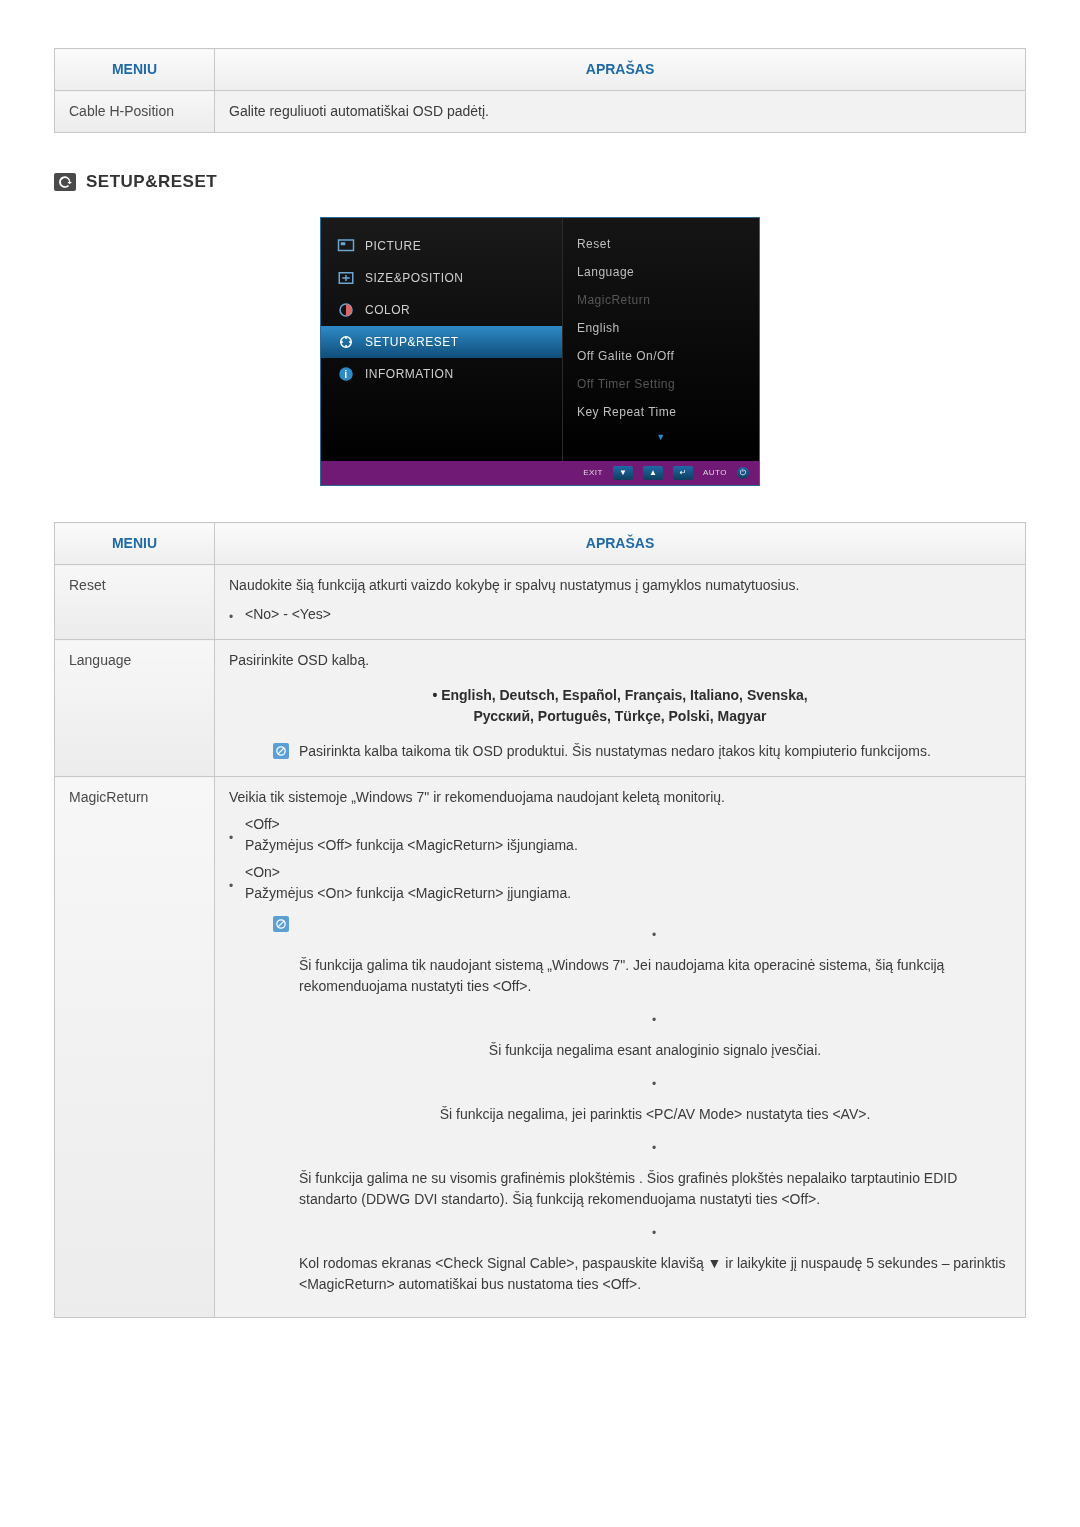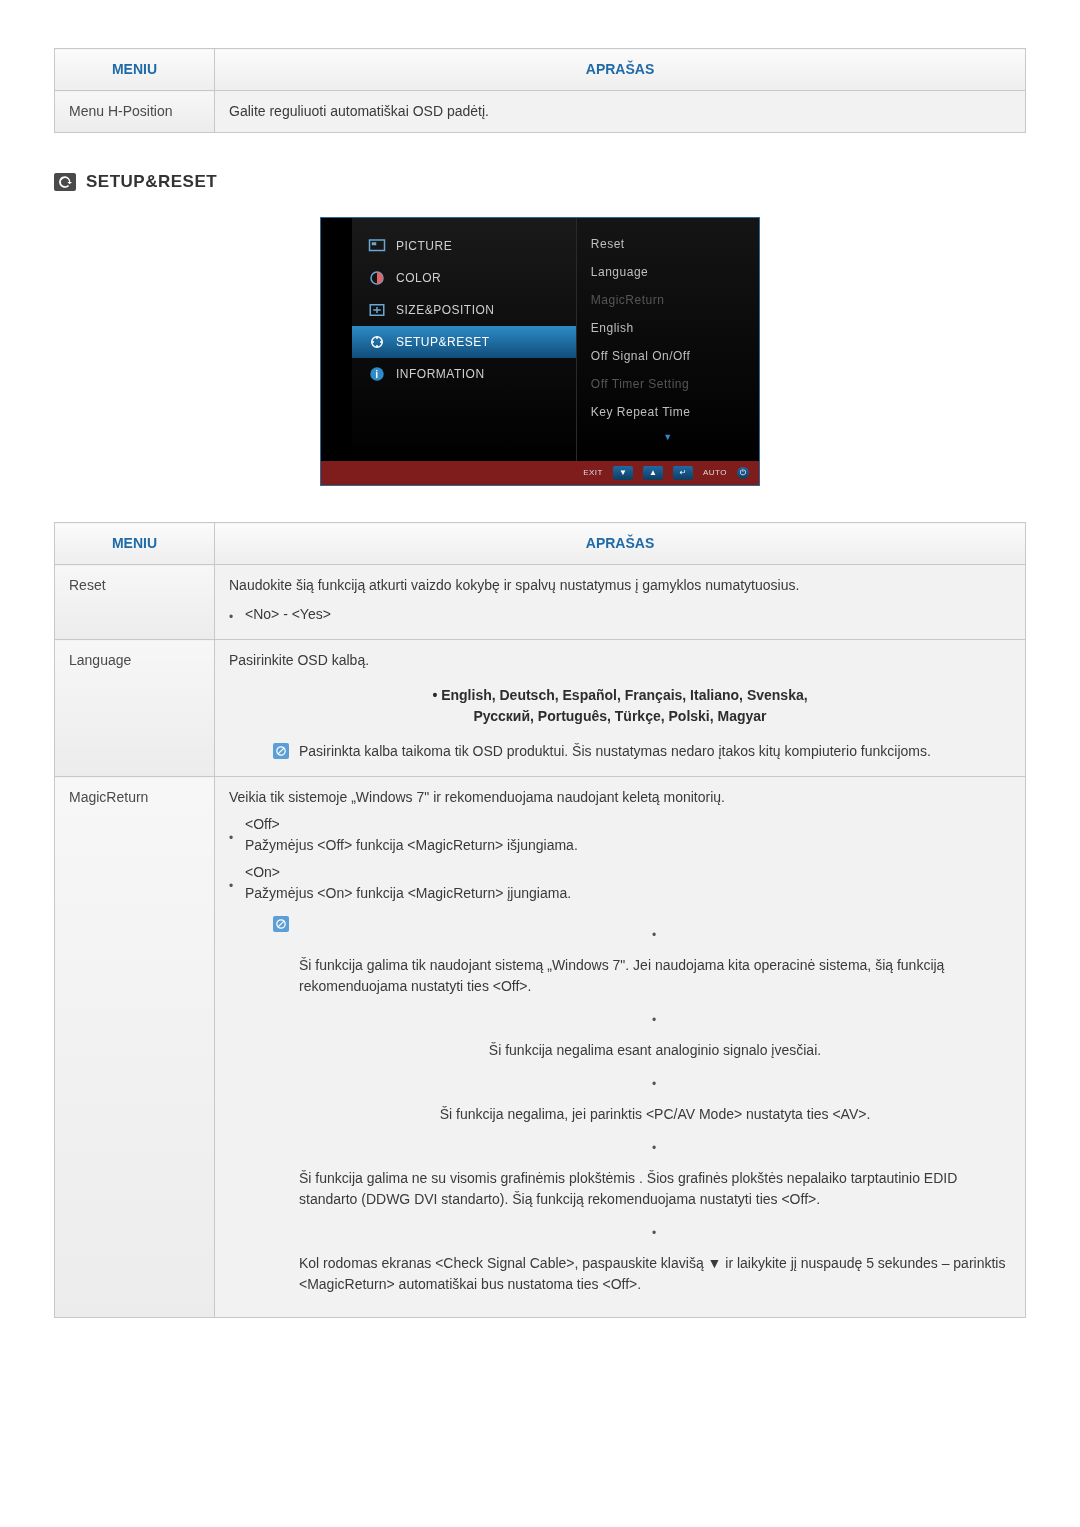--- a/index.html
+++ b/index.html
@@ -61,21 +61,21 @@
   }
   .osd-wrap { display: flex; justify-content: center; margin-bottom: 36px; }
   .osd {
     width: 440px;
     background: #000;
     border: 1px solid #2c6a98;
     display: flex;
     flex-direction: column;
     font-size: 12px;
   }
-  .osd-body { display: flex; padding-left: 31px; }
+  .osd-body { display: flex; }
   .osd-left {
     width: 55%;
     background: linear-gradient(#1a1a1a, #000);
     padding: 12px 0 12px 0;
   }
   .osd-right {
     width: 45%;
     background: linear-gradient(#151515, #000);
     padding: 12px 14px 12px 14px;
     border-left: 1px solid #2a2a2a;
@@ -98,21 +98,21 @@
   }
   .osd-right-item {
     color: #bfbfbf;
     padding: 5px 0;
     letter-spacing: 0.5px;
     font-size: 12px;
   }
   .osd-right-item.dim { color: #565656; }
   .osd-right-item.arrow { text-align: center; color: #2e8bc7; font-size: 9px; }
   .osd-footer {
-    background: #7f1d1d;
+    background: #701a75;
     display: flex;
     align-items: center;
     justify-content: flex-end;
     gap: 10px;
     padding: 5px 10px;
   }
   .osd-footer .flabel {
     color: #ddd; font-size: 8px; letter-spacing: 0.5px;
   }
   .osd-footer .fbtn {
@@ -160,21 +160,21 @@
 
 <table class="info-table">
   <thead>
     <tr>
       <th class="menu-col">MENIU</th>
       <th>APRAŠAS</th>
     </tr>
   </thead>
   <tbody>
     <tr>
-      <td class="label-cell">Menu H-Position</td>
+      <td class="label-cell">Cable H-Position</td>
       <td class="desc-cell">Galite reguliuoti automatiškai OSD padėtį.</td>
     </tr>
   </tbody>
 </table>
 
 <div class="section-header">
   <span class="sicon">
     <svg viewBox="0 0 24 24">
         <path fill="#fff" d="M12 2a10 10 0 1 0 7 17l-2-2a7 7 0 1 1 2-5h-3l4 4 4-4h-3A10 10 0 0 0 12 2z"></path>
       </svg>
@@ -191,34 +191,34 @@
             <svg viewBox="0 0 24 24">
                 <rect x="2" y="4" width="20" height="14" fill="none" stroke="#6aa7d4" stroke-width="2"></rect>
                 <rect x="5" y="7" width="6" height="4" fill="#6aa7d4"></rect>
               </svg>
           </span>
           <span>PICTURE</span>
         </div>
         <div class="osd-item">
           <span class="osd-icon">
             <svg viewBox="0 0 24 24">
+                <rect x="3" y="5" width="18" height="14" fill="none" stroke="#6aa7d4" stroke-width="2"></rect>
+                <path d="M7 12h10M12 8v8" stroke="#6aa7d4" stroke-width="2"></path>
+              </svg>
+          </span>
+          <span>SIZE&amp;POSITION</span>
+        </div>
+        <div class="osd-item">
+          <span class="osd-icon">
+            <svg viewBox="0 0 24 24">
                 <circle cx="12" cy="12" r="8" fill="none" stroke="#6aa7d4" stroke-width="2"></circle>
                 <path d="M12 4a8 8 0 0 1 0 16" fill="#d66"></path>
               </svg>
           </span>
           <span>COLOR</span>
-        </div>
-        <div class="osd-item">
-          <span class="osd-icon">
-            <svg viewBox="0 0 24 24">
-                <rect x="3" y="5" width="18" height="14" fill="none" stroke="#6aa7d4" stroke-width="2"></rect>
-                <path d="M7 12h10M12 8v8" stroke="#6aa7d4" stroke-width="2"></path>
-              </svg>
-          </span>
-          <span>SIZE&amp;POSITION</span>
         </div>
         <div class="osd-item selected">
           <span class="osd-icon">
             <svg viewBox="0 0 24 24">
                 <circle cx="12" cy="12" r="7" fill="none" stroke="#fff" stroke-width="2"></circle>
                 <path d="M12 5v3M12 16v3M5 12h3M16 12h3" stroke="#fff" stroke-width="2"></path>
               </svg>
           </span>
           <span>SETUP&amp;RESET</span>
         </div>
@@ -230,21 +230,21 @@
               </svg>
           </span>
           <span>INFORMATION</span>
         </div>
       </div>
       <div class="osd-right">
         <div class="osd-right-item">Reset</div>
         <div class="osd-right-item">Language</div>
         <div class="osd-right-item dim">MagicReturn</div>
         <div class="osd-right-item">English</div>
-        <div class="osd-right-item">Off Signal On/Off</div>
+        <div class="osd-right-item">Off Galite On/Off</div>
         <div class="osd-right-item dim">Off Timer Setting</div>
         <div class="osd-right-item">Key Repeat Time</div>
         <div class="osd-right-item arrow">▼</div>
       </div>
     </div>
     <div class="osd-footer">
       <span class="flabel">EXIT</span>
       <span class="fbtn">▼</span>
       <span class="fbtn">▲</span>
       <span class="fbtn">↵</span>

